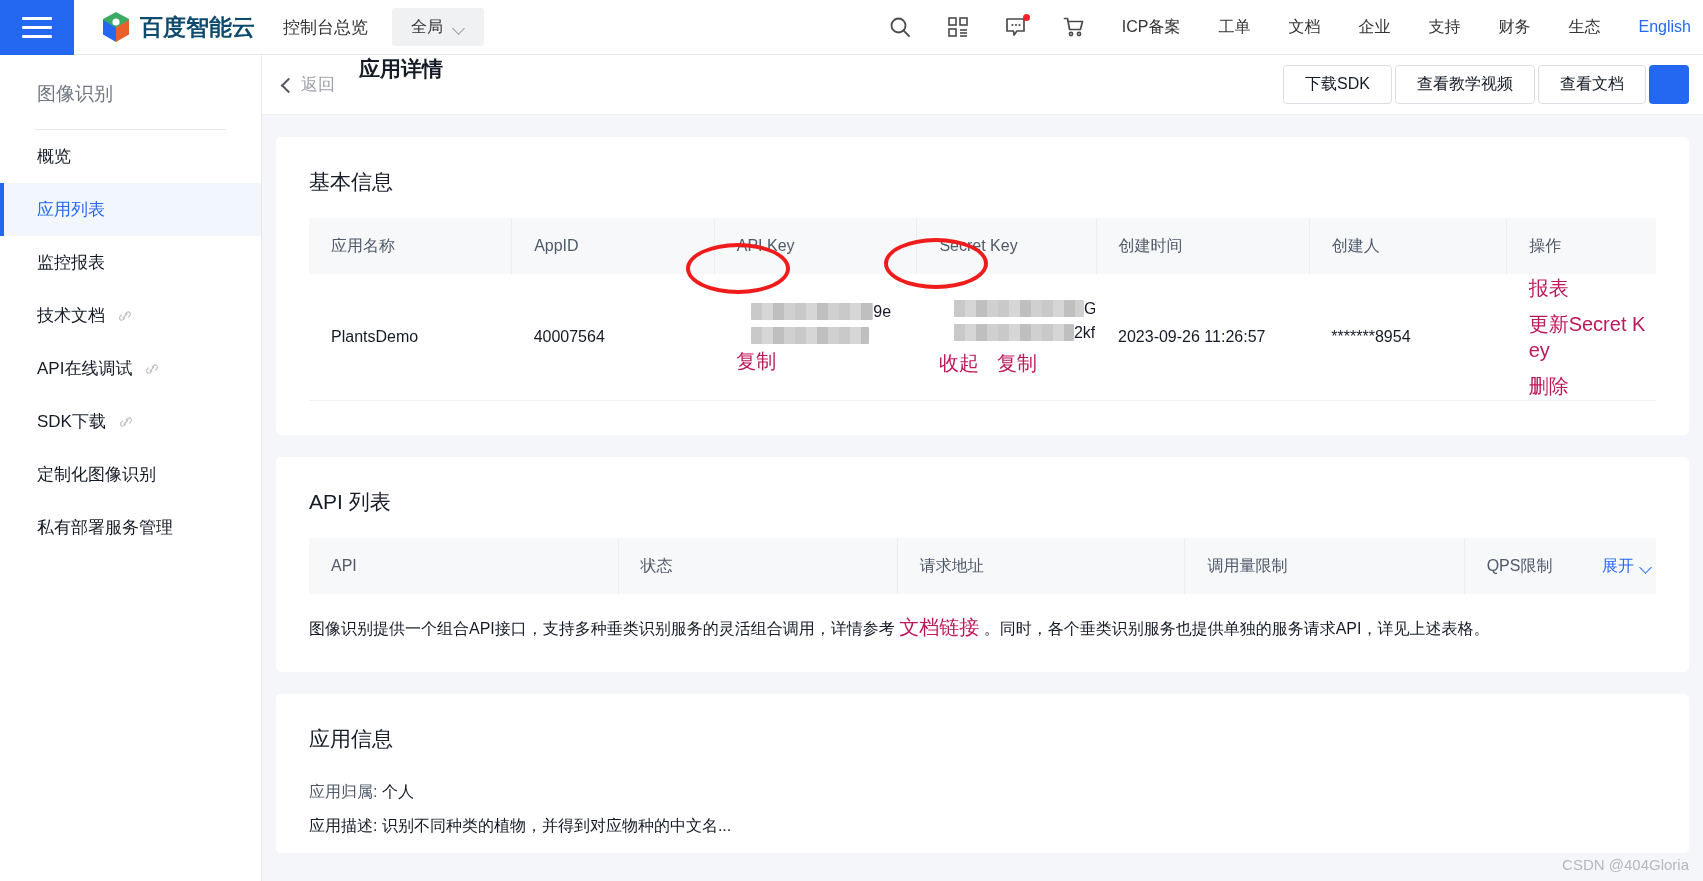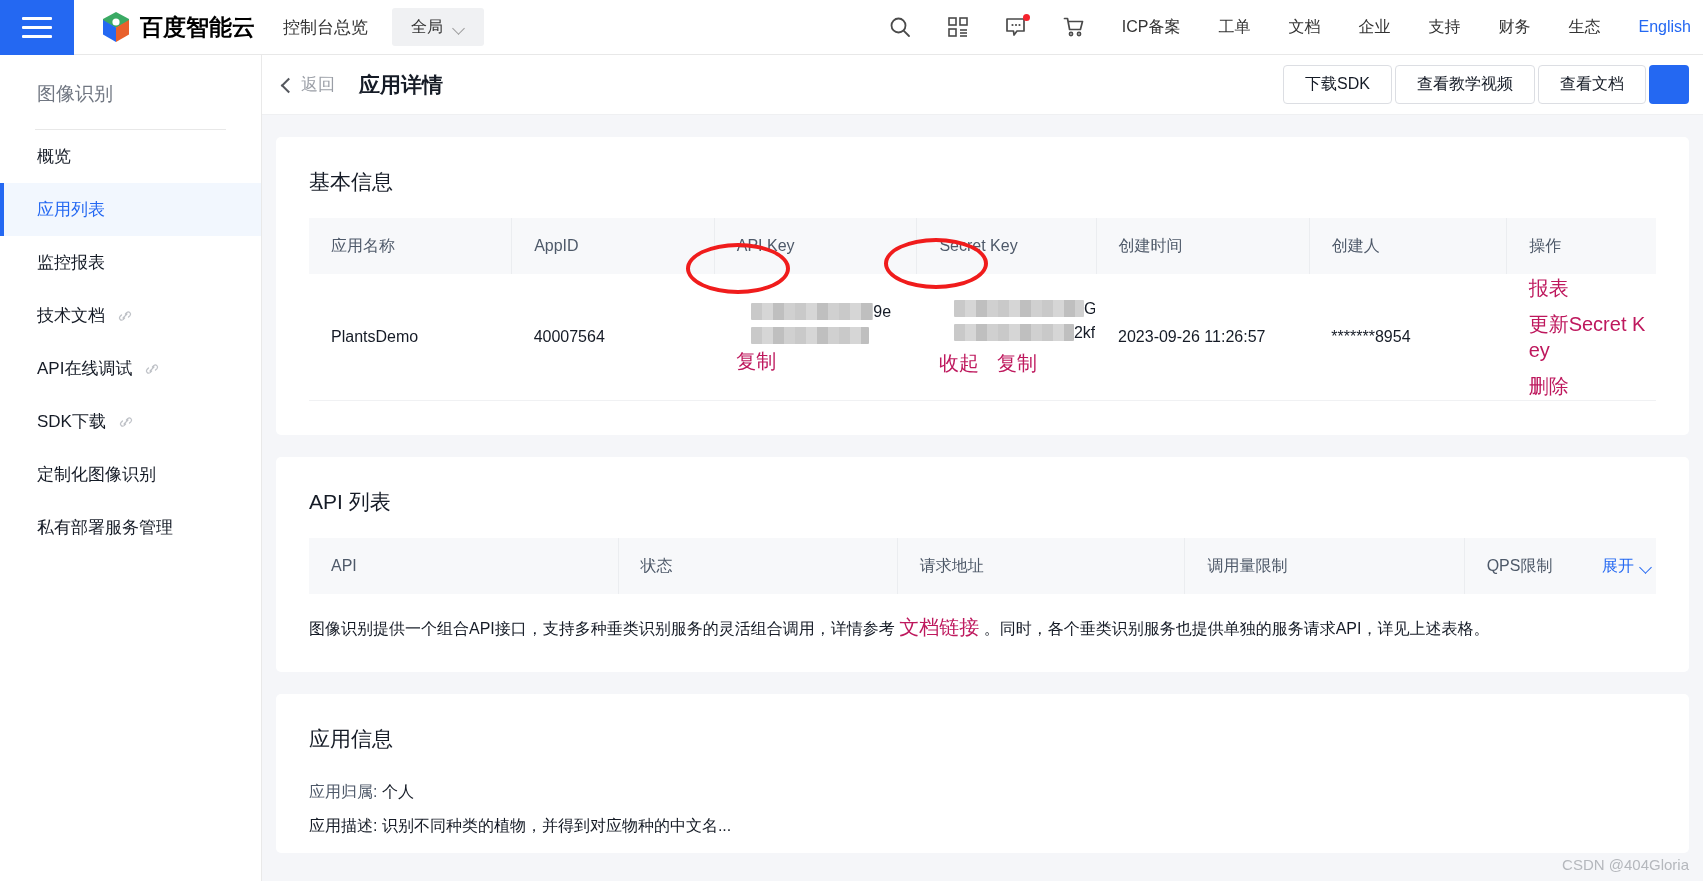--- a/index.html
+++ b/index.html
@@ -32,21 +32,21 @@
   .hamburger span {
     display: block; width: 30px; height: 3px;
     background: #fff; border-radius: 1px;
   }
   .brand {
     display: flex; align-items: center;
     margin-left: 27px; gap: 9px; flex: none; cursor: pointer;
   }
   .brand-logo { width: 30px; height: 32px; flex: none; }
   .brand-name {
-    font-size: 23px; font-weight: bold; color: #000000;
+    font-size: 23px; font-weight: bold; color: #0c4a6e;
     letter-spacing: 0px; white-space: nowrap;
   }
   .console-link {
     margin-left: 28px; font-size: 17px; color: #333;
     white-space: nowrap; cursor: pointer; flex: none;
   }
   .region-select {
     margin-left: 24px; height: 38px; min-width: 92px;
     background: #f0f1f3; border-radius: 3px;
     display: flex; align-items: center; justify-content: center;
@@ -117,21 +117,21 @@
   }
 
   
   .main {
     position: absolute; top: 55px; left: 262px;
     width: 1441px; height: 826px;
     background: #f5f6f9; overflow: hidden;
   }
   .page-head {
     height: 60px; background: #fff;
-    display: flex; align-items: center;
+    display: flex; 
     padding: 0 14px 0 18px;
     border-bottom: 1px solid #eff0f2;
   }
   .back-btn {
     display: flex; align-items: center; gap: 10px;
     cursor: pointer; color: #9a9ea6; font-size: 17px;
   }
   .chev-left {
     width: 11px; height: 11px; position: relative; flex: none;
   }

